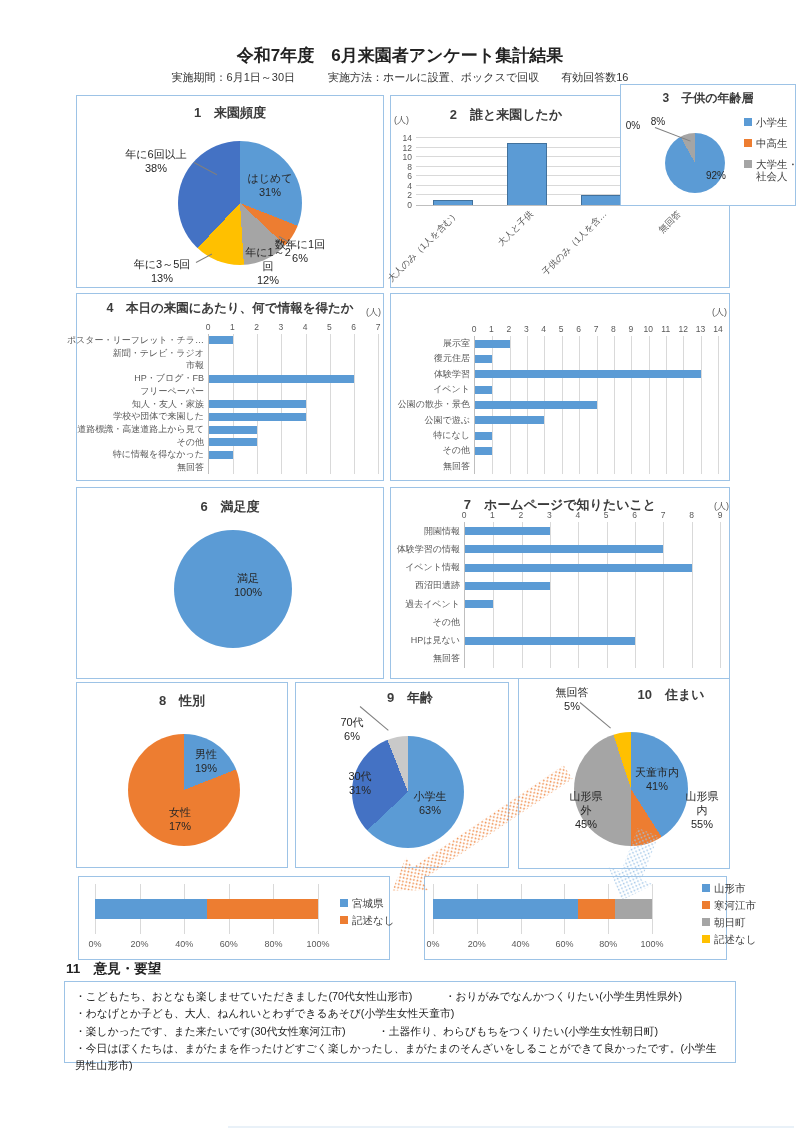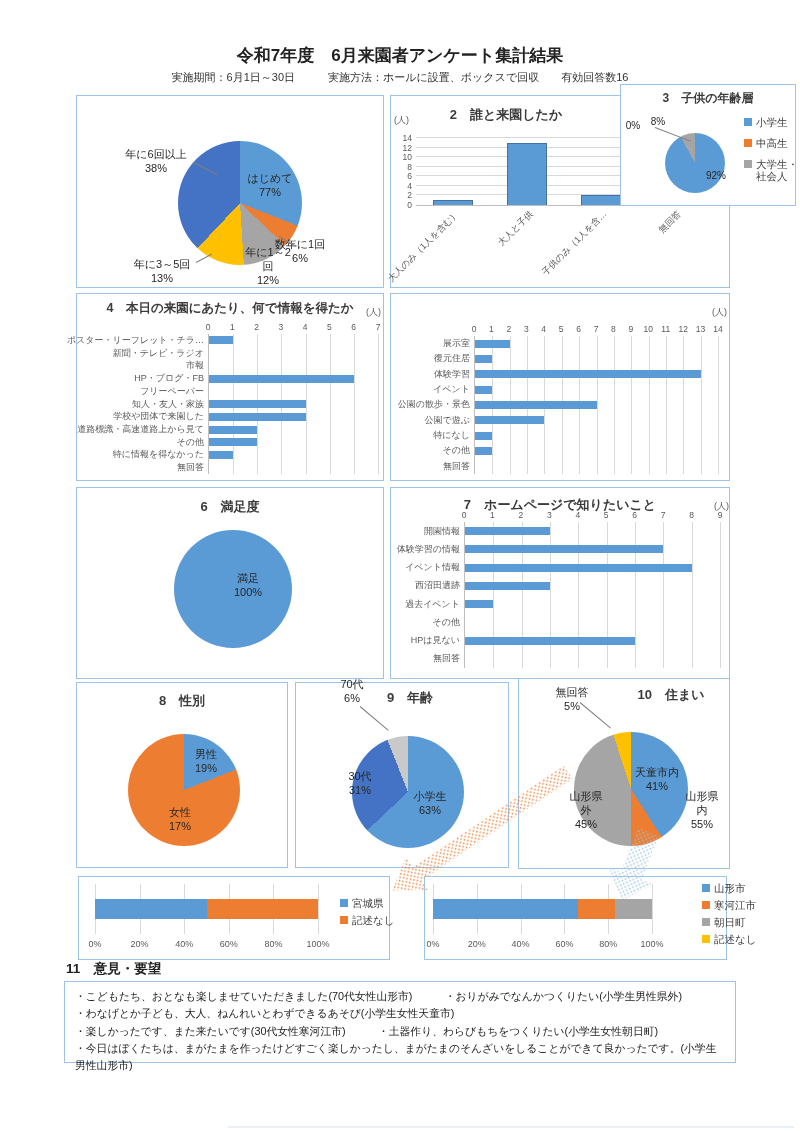--- a/index.html
+++ b/index.html
@@ -64,23 +64,24 @@
   <div class="panel" style="left:76px;top:293px;width:308px;height:188px"></div>
   <div class="panel" style="left:390px;top:293px;width:340px;height:188px"></div>
   <div class="panel" style="left:76px;top:487px;width:308px;height:192px"></div>
   <div class="panel" style="left:390px;top:487px;width:340px;height:192px"></div>
   <div class="panel" style="left:76px;top:682px;width:212px;height:186px"></div>
   <div class="panel" style="left:295px;top:682px;width:214px;height:186px"></div>
   <div class="panel" style="left:518px;top:678px;width:212px;height:191px"></div>
   <div class="panel" style="left:78px;top:876px;width:312px;height:84px"></div>
   <div class="panel" style="left:424px;top:876px;width:303px;height:84px"></div>
 
+  <div class="chart-title" style="left:76px;width:308px;top:104px">1　来園頻度</div>
   <div class="pie" style="left: 178px; top: 141px; width: 124px; height: 124px; background: conic-gradient(rgb(91, 155, 213) 0%, rgb(91, 155, 213) 31%, rgb(237, 125, 49) 31%, rgb(237, 125, 49) 37%, rgb(165, 165, 165) 37%, rgb(165, 165, 165) 49%, rgb(255, 192, 0) 49%, rgb(255, 192, 0) 62%, rgb(68, 114, 196) 62%, rgb(68, 114, 196) 100%);"></div>
   <div class="pie-label" style="left:240px;top:172px;width:60px">はじめて
-77%</div>
+31%</div>
   <div class="pie-label" style="left:268px;top:238px;width:64px">数年に1回
 6%</div>
   <div class="pie-label" style="left:240px;top:246px;width:56px">年に1～2
 回
 12%</div>
   <div class="pie-label" style="left:126px;top:258px;width:72px">年に3～5回
 13%</div>
   <div class="pie-label" style="left:118px;top:148px;width:76px">年に6回以上
 38%</div>
   <div class="leader" style="left:194px;top:162px;width:26px;transform:rotate(28deg)"></div>
@@ -342,21 +343,21 @@
 
   <div class="chart-title" style="left:76px;width:212px;top:692px">8　性別</div>
   <div class="pie" style="left: 128px; top: 734px; width: 112px; height: 112px; background: conic-gradient(rgb(91, 155, 213) 0%, rgb(91, 155, 213) 19%, rgb(237, 125, 49) 19%, rgb(237, 125, 49) 100%);"></div>
   <div class="pie-label" style="left:180px;top:748px;width:52px">男性
 19%</div>
   <div class="pie-label" style="left:152px;top:806px;width:56px">女性
 17%</div>
 
   <div class="chart-title" style="left:320px;width:180px;top:689px">9　年齢</div>
   <div class="pie" style="left: 352px; top: 736px; width: 112px; height: 112px; background: conic-gradient(rgb(91, 155, 213) 0%, rgb(91, 155, 213) 63%, rgb(68, 114, 196) 63%, rgb(68, 114, 196) 94%, rgb(201, 201, 201) 94%, rgb(201, 201, 201) 100%);"></div>
-  <div class="pie-label" style="left:330px;top:678px;width:44px">70代
+  <div class="pie-label" style="left:330px;top:716px;width:44px">70代
 6%</div>
   <div class="pie-label" style="left:336px;top:770px;width:48px">30代
 31%</div>
   <div class="pie-label" style="left:400px;top:790px;width:60px">小学生
 63%</div>
   <div class="leader" style="left:360px;top:706px;width:37px;transform:rotate(40deg)"></div>
 
   <div class="chart-title" style="left:584px;width:174px;top:686px">10　住まい</div>
   <div class="pie" style="left: 574px; top: 732px; width: 114px; height: 114px; background: conic-gradient(rgb(91, 155, 213) 0%, rgb(91, 155, 213) 41%, rgb(237, 125, 49) 41%, rgb(237, 125, 49) 50%, rgb(165, 165, 165) 50%, rgb(165, 165, 165) 95%, rgb(255, 192, 0) 95%, rgb(255, 192, 0) 100%);"></div>
   <div class="pie-label" style="left:548px;top:686px;width:48px">無回答

